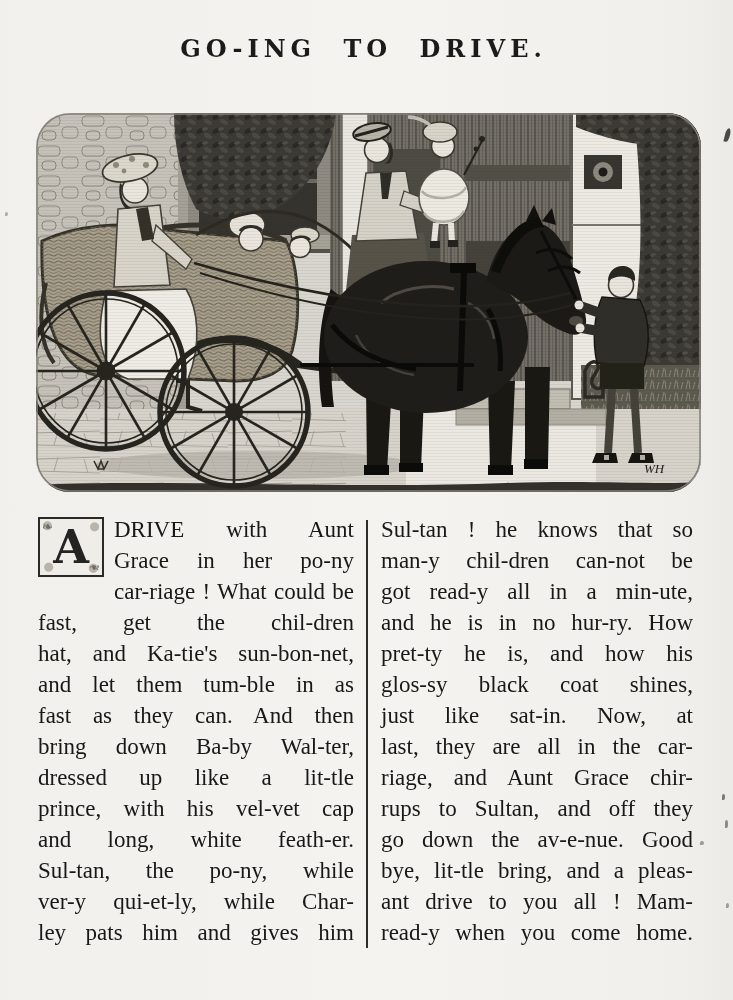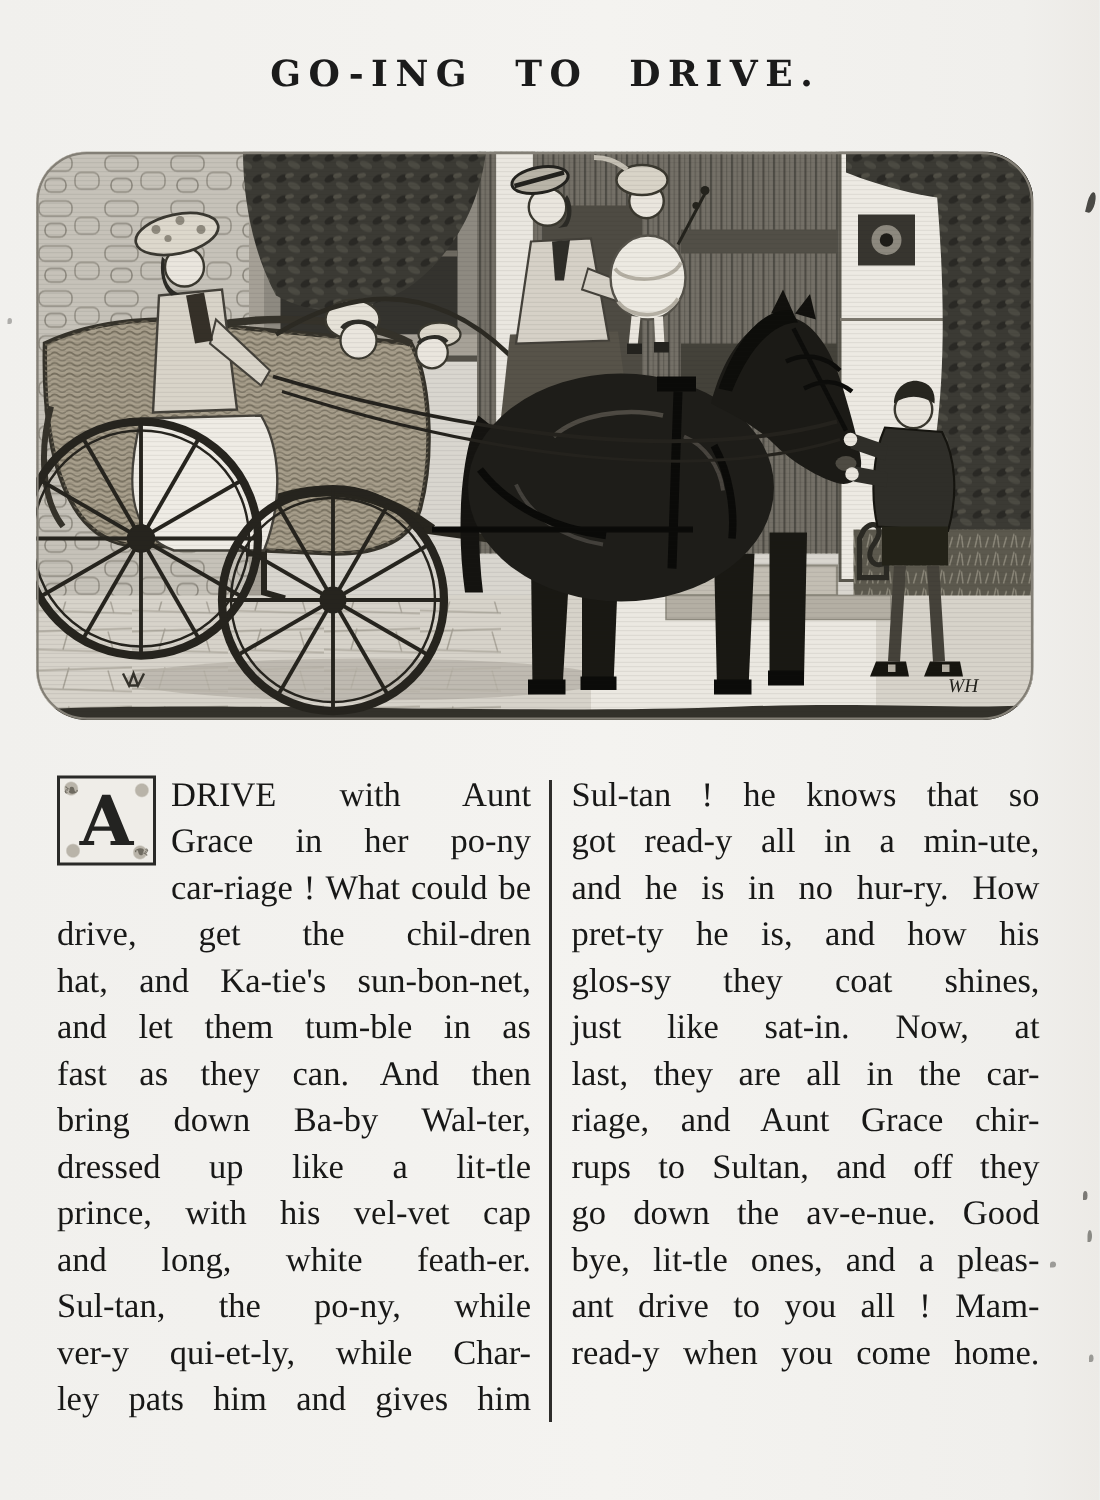--- a/index.html
+++ b/index.html
@@ -79,21 +79,21 @@
   
   .speck{position:absolute;background:#4a4945;border-radius:50% 50% 50% 0;}
 </style>
 </head>
 <body>
 
 <div class="page">
 
   <div class="page-title">GO-ING TO DRIVE.</div>
 
-  <figure class="engraving" style="margin:0">
+  <figure class="engraving" style="margin:12px">
     <svg viewBox="0 0 665 379" aria-hidden="true">
       <defs>
         <pattern id="hatch" width="4" height="3" patternUnits="userSpaceOnUse">
           <line x1="0" y1="1.5" x2="4" y2="1.5" stroke="#1d1c1a" stroke-width="0.6"></line>
         </pattern>
         <pattern id="vlines" width="7" height="8" patternUnits="userSpaceOnUse">
           <line x1="2" y1="0" x2="2" y2="8" stroke="#3f3d37" stroke-width="1.4"></line>
           <line x1="5.5" y1="0" x2="5.5" y2="8" stroke="#54514a" stroke-width="0.7"></line>
         </pattern>
         <pattern id="stones" width="44" height="30" patternUnits="userSpaceOnUse">
@@ -329,46 +329,47 @@
     <div class="col col-left">
       <div class="dropcap">
         <span class="flourish fl-tl">❧</span>
         <span class="letter">A</span>
         <span class="flourish fl-br">❧</span>
       </div>
 
     <div class="line">DRIVE with Aunt</div>
         <div class="line">Grace in her po-ny</div>
         <div class="line">car-riage !  What could be</div>
-        <div class="line">drive, get the chil-dren</div>
+        <div class="line">fast, get the chil-dren</div>
         <div class="line">hat, and Ka-tie's sun-bon-net,</div>
         <div class="line">and let them tum-ble in as</div>
         <div class="line">fast as they can.  And then</div>
         <div class="line">bring down Ba-by Wal-ter,</div>
         <div class="line">dressed up like a lit-tle</div>
         <div class="line">prince, with his vel-vet cap</div>
         <div class="line">and long, white feath-er.</div>
         <div class="line">Sul-tan, the po-ny, while</div>
         <div class="line">ver-y qui-et-ly, while Char-</div>
         <div class="line">ley pats him and gives him</div>
       </div>
     <div class="divider"></div>
     <div class="col col-right">
 
         <div class="line">Sul-tan !  he knows that so</div>
+        <div class="line">man-y chil-dren can-not be</div>
         <div class="line">got read-y all in a min-ute,</div>
         <div class="line">and he is in no hur-ry.  How</div>
         <div class="line">pret-ty he is, and how his</div>
-        <div class="line">glos-sy they coat shines,</div>
+        <div class="line">glos-sy black coat shines,</div>
         <div class="line">just like sat-in.  Now, at</div>
         <div class="line">last, they are all in the car-</div>
         <div class="line">riage, and Aunt Grace chir-</div>
         <div class="line">rups to Sultan, and off they</div>
         <div class="line">go down the av-e-nue.  Good</div>
-        <div class="line">bye, lit-tle ones, and a pleas-</div>
+        <div class="line">bye, lit-tle bring, and a pleas-</div>
         <div class="line">ant drive to you all !  Mam-</div>
         <div class="line">read-y when you come home.</div>
       </div>
   </div>
 
   <span class="speck" style="left:725px;top:128px;width:5px;height:14px;transform:rotate(14deg);"></span>
   <span class="speck" style="left:722px;top:794px;width:3px;height:6px;opacity:.7"></span>
   <span class="speck" style="left:725px;top:820px;width:3px;height:8px;opacity:.6"></span>
   <span class="speck" style="left:700px;top:841px;width:4px;height:4px;opacity:.5"></span>
   <span class="speck" style="left:663px;top:845px;width:3px;height:3px;opacity:.45"></span>

